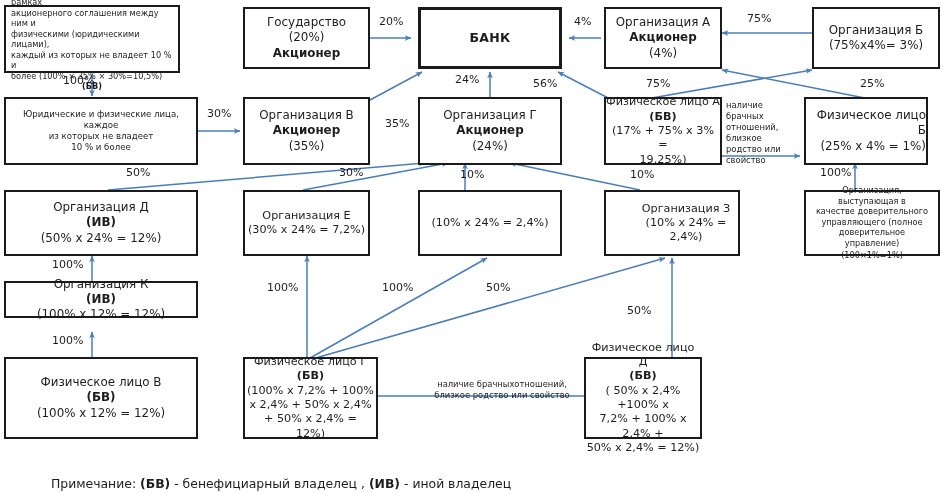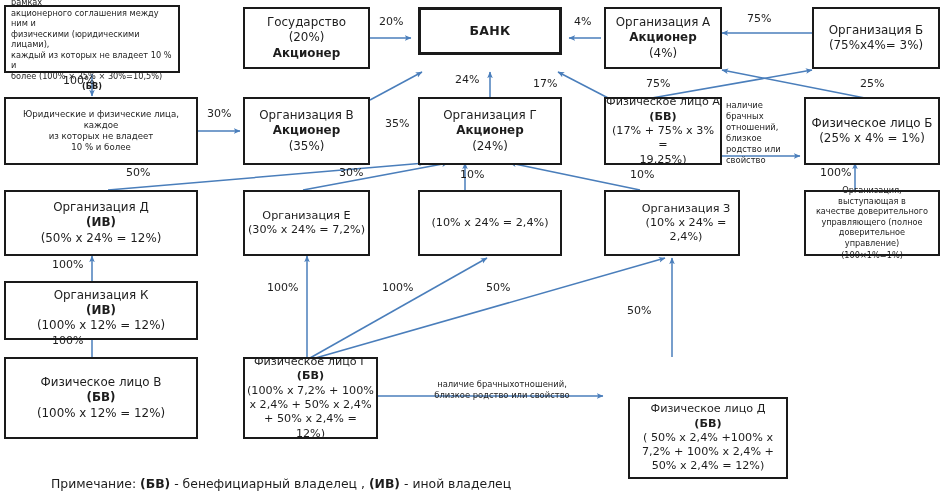--- a/index.html
+++ b/index.html
@@ -96,21 +96,21 @@
     <span class="ln t85 left">более (100% × 35%  × 30%=10,5%)</span>
     <span class="ln t85 b">(БВ)</span>
   </div>
 
   <div class="box" style="left:243px;top:7px;width:127px;height:62px;">
     <span class="ln t12">Государство</span>
     <span class="ln t12">(20%)</span>
     <span class="ln t12 b">Акционер</span>
   </div>
 
-  <div class="box bank" style="left:418px;top:7px;width:144px;height:48px;">
+  <div class="box bank" style="left:418px;top:7px;width:144px;height:62px;">
     <span class="ln">БАНК</span>
   </div>
 
   <div class="box" style="left:604px;top:7px;width:118px;height:62px;">
     <span class="ln t12">Организация А</span>
     <span class="ln t12 b">Акционер</span>
     <span class="ln t12">(4%)</span>
   </div>
 
   <div class="box" style="left:812px;top:7px;width:128px;height:62px;">
@@ -136,21 +136,21 @@
     <span class="ln t12">(24%)</span>
   </div>
 
   <div class="box" style="left:604px;top:97px;width:118px;height:68px;">
     <span class="ln t11">Физическое лицо А</span>
     <span class="ln t11 b">(БВ)</span>
     <span class="ln t11">(17% + 75% х 3% =</span>
     <span class="ln t11">19,25%)</span>
   </div>
 
-  <div class="box" style="left:804px;top:97px;width:136px;height:68px;">
+  <div class="box" style="left:804px;top:97px;width:124px;height:68px;text-align:right;">
     <span class="ln t12">Физическое лицо Б</span>
     <span class="ln t12">(25% х 4%  = 1%)</span>
   </div>
 
   <div class="box" style="left:4px;top:190px;width:194px;height:66px;">
     <span class="ln t12">Организация Д</span>
     <span class="ln t12 b">(ИВ)</span>
     <span class="ln t12">(50% х 24% = 12%)</span>
   </div>
 
@@ -169,55 +169,55 @@
   </div>
 
   <div class="box pad6" style="left:804px;top:190px;width:136px;height:66px;">
     <span class="ln t85">Организация, выступающая в</span>
     <span class="ln t85">качестве доверительного</span>
     <span class="ln t85">управляющего (полное</span>
     <span class="ln t85">доверительное управление)</span>
     <span class="ln t85" style="margin-top:2px;">(100×1%=1%)</span>
   </div>
 
-  <div class="box" style="left:4px;top:281px;width:194px;height:59px;">
+  <div class="box" style="left:4px;top:281px;width:194px;height:37px;">
     <span class="ln t12">Организация К</span>
     <span class="ln t12 b">(ИВ)</span>
     <span class="ln t12">(100% х 12% = 12%)</span>
   </div>
 
   <div class="box" style="left:4px;top:357px;width:194px;height:82px;">
     <span class="ln t12">Физическое лицо В</span>
     <span class="ln t12 b">(БВ)</span>
     <span class="ln t12">(100% х 12% = 12%)</span>
   </div>
 
   <div class="box" style="left:243px;top:357px;width:135px;height:82px;">
     <span class="ln t11">Физическое лицо Г</span>
     <span class="ln t11 b">(БВ)</span>
     <span class="ln t11">(100% х 7,2% + 100%</span>
     <span class="ln t11">х 2,4% + 50% х 2,4%</span>
     <span class="ln t11">+ 50% х 2,4%  =</span>
     <span class="ln t11">12%)</span>
   </div>
 
-  <div class="box" style="left:628px;top:357px;width:160px;height:82px;margin-top:40px;">
+  <div class="box" style="left:584px;top:357px;width:118px;height:82px;">
     <span class="ln t11">Физическое лицо Д</span>
     <span class="ln t11 b">(БВ)</span>
     <span class="ln t11">( 50% х 2,4% +100% х</span>
     <span class="ln t11">7,2% + 100% х 2,4% +</span>
     <span class="ln t11">50% х 2,4% = 12%)</span>
   </div>
 
   <span class="lbl" style="left:379px;top:15px;">20%</span>
   <span class="lbl" style="left:574px;top:15px;">4%</span>
   <span class="lbl" style="left:747px;top:12px;">75%</span>
   <span class="lbl" style="left:385px;top:77px;margin-top:40px;">35%</span>
   <span class="lbl" style="left:455px;top:73px;">24%</span>
-  <span class="lbl" style="left:533px;top:77px;">17%</span>
+  <span class="lbl" style="left:533px;top:77px;">56%</span>
   <span class="lbl" style="left:646px;top:77px;">75%</span>
   <span class="lbl" style="left:860px;top:77px;">25%</span>
   <span class="lbl" style="left:63px;top:74px;">100%</span>
   <span class="lbl" style="left:207px;top:107px;">30%</span>
   <span class="lbl" style="left:126px;top:166px;">50%</span>
   <span class="lbl" style="left:339px;top:166px;">30%</span>
   <span class="lbl" style="left:460px;top:168px;">10%</span>
   <span class="lbl" style="left:630px;top:168px;">10%</span>
   <span class="lbl" style="left:820px;top:166px;">100%</span>
   <span class="lbl" style="left:52px;top:258px;">100%</span>

